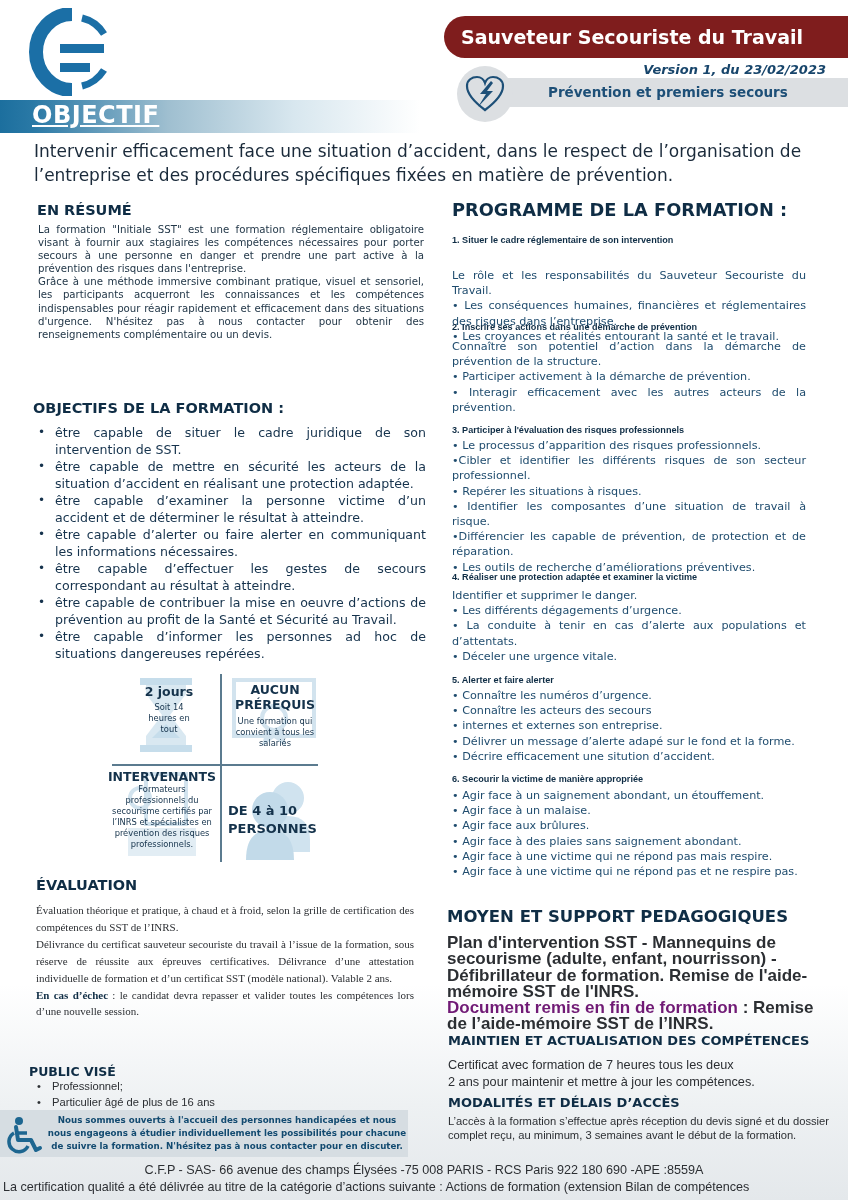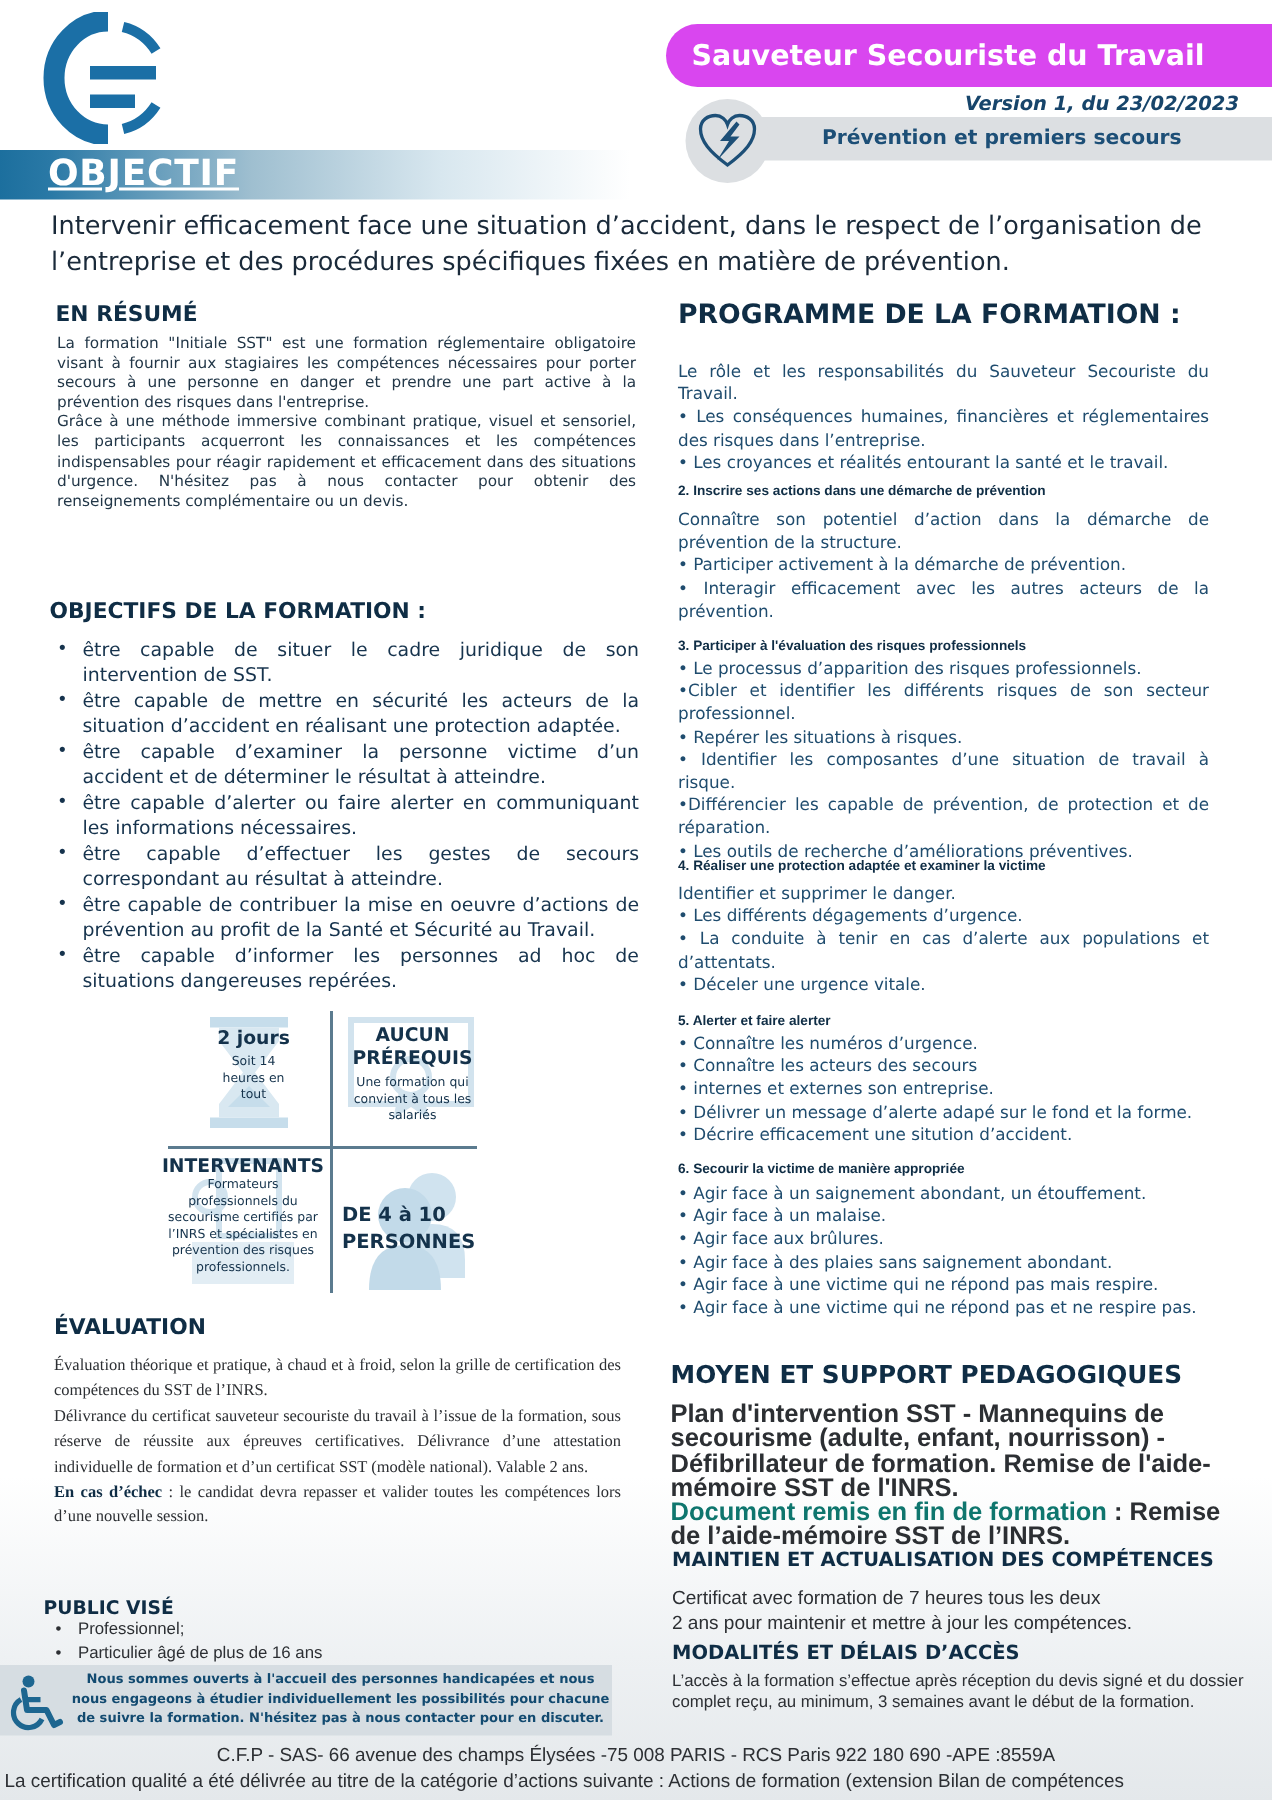--- a/index.html
+++ b/index.html
@@ -9,21 +9,21 @@
     font-family: "DejaVu Sans", sans-serif;
     color: #1c3b57;
     background: linear-gradient(180deg, #ffffff 0%, #ffffff 82%, #eef1f3 92%, #e4e8eb 100%);
   }
   .abs { position: absolute; }
 
   
   .logo { left: 28px; top: 8px; width: 80px; height: 88px; }
   .title-bar {
     left: 444px; top: 16px; width: 404px; height: 42px;
-    background: #d946ef; border-radius: 22px 0 0 22px;
+    background: #7f1d1d; border-radius: 22px 0 0 22px;
     color: #fff; font-family: "DejaVu Sans", sans-serif; font-weight: bold;
     font-size: 19px; line-height: 42px; padding-left: 17px; white-space: nowrap;
   }
   .version {
     right: 22px; top: 62px; font-size: 13px; font-weight: bold; font-style: italic;
     color: #17456b;
   }
   .subtitle-bar {
     left: 486px; top: 78px; width: 362px; height: 29px;
     background: #dcdfe2; color: #1d4f77; font-weight: bold; font-size: 13.5px;
@@ -82,21 +82,21 @@
   .wheelchair { left: 7px; top: 1116px; width: 36px; height: 38px; }
 
   
   .prog-h { left: 452px; top: 199px; font-size: 17.8px; }
   .prog { left: 452px; width: 354px; }
   .prog .st { font-weight: bold; font-size: 9.1px; line-height: 12px; color: #0f2d45; font-family: "Liberation Sans", sans-serif; }
   .prog .ln { font-size: 11.2px; line-height: 15.2px; color: #1f4c6e; text-align: justify; }
 
   .moyen-h { left: 447px; top: 907px; font-size: 16.5px; }
   .moyen-p { left: 447px; top: 935px; width: 376px; font-family: "Liberation Sans", sans-serif; font-size: 17px; line-height: 16.3px; color: #2c2f33; font-weight: bold; }
-  .moyen-p b { color: #0f766e; }
+  .moyen-p b { color: #701a75; }
   .maint-h { left: 448px; top: 1033px; font-size: 13px; }
   .maint-p { left: 448px; top: 1057px; width: 380px; font-family: "Liberation Sans", sans-serif; font-size: 12.7px; line-height: 17px; color: #2c2f33; }
   .moda-h { left: 448px; top: 1095px; font-size: 13px; }
   .moda-p { left: 448px; top: 1114px; width: 385px; font-family: "Liberation Sans", sans-serif; font-size: 11.2px; line-height: 14.2px; color: #2c2f33; }
 
   .footer1 { left: 0; top: 1163px; width: 848px; text-align: center; font-family: "Liberation Sans", sans-serif; font-size: 12.6px; color: #2c2f33; }
   .footer2 { left: 3px; top: 1180px; width: 900px; white-space: nowrap; font-family: "Liberation Sans", sans-serif; font-size: 12.6px; color: #2c2f33; }
 </style>
 </head>
 <body>
@@ -207,21 +207,22 @@
     <path d="M9 11 L11 24 L24 24 L29 34 L33 32" fill="none" stroke="#1d6690" stroke-width="4" stroke-linecap="round" stroke-linejoin="round"></path>
     <path d="M7 17 A10 10 0 1 0 21 30" fill="none" stroke="#1d6690" stroke-width="3.5"></path>
     <path d="M11 17 L20 17" stroke="#1d6690" stroke-width="3.5"></path>
   </svg>
 </div>
 <div class="abs handicap-text">Nous sommes ouverts à l'accueil des personnes handicapées et nous nous engageons à étudier individuellement les possibilités pour chacune de suivre la formation. N'hésitez pas à nous contacter pour en discuter.</div>
 
 <div class="abs h-sec prog-h">PROGRAMME DE LA FORMATION :</div>
 
 <div class="abs prog" style="top:234px;">
-  <div style="margin-top:6px">
+  <div class="st">1. Situer le cadre réglementaire de son intervention</div>
+  <div style="margin-top:22px">
     <div class="ln">Le rôle et les responsabilités du Sauveteur Secouriste du Travail.</div>
     <div class="ln">• Les conséquences humaines, financières et réglementaires des risques dans l’entreprise.</div>
     <div class="ln">• Les croyances et réalités entourant la santé et le travail.</div>
   </div>
 </div>
 
 <div class="abs prog" style="top:321px;">
   <div class="st"> 2. Inscrire ses actions dans une démarche de prévention</div>
   <div style="margin-top:6px">
     <div class="ln">Connaître son potentiel d’action dans la démarche de prévention de la structure.</div>

